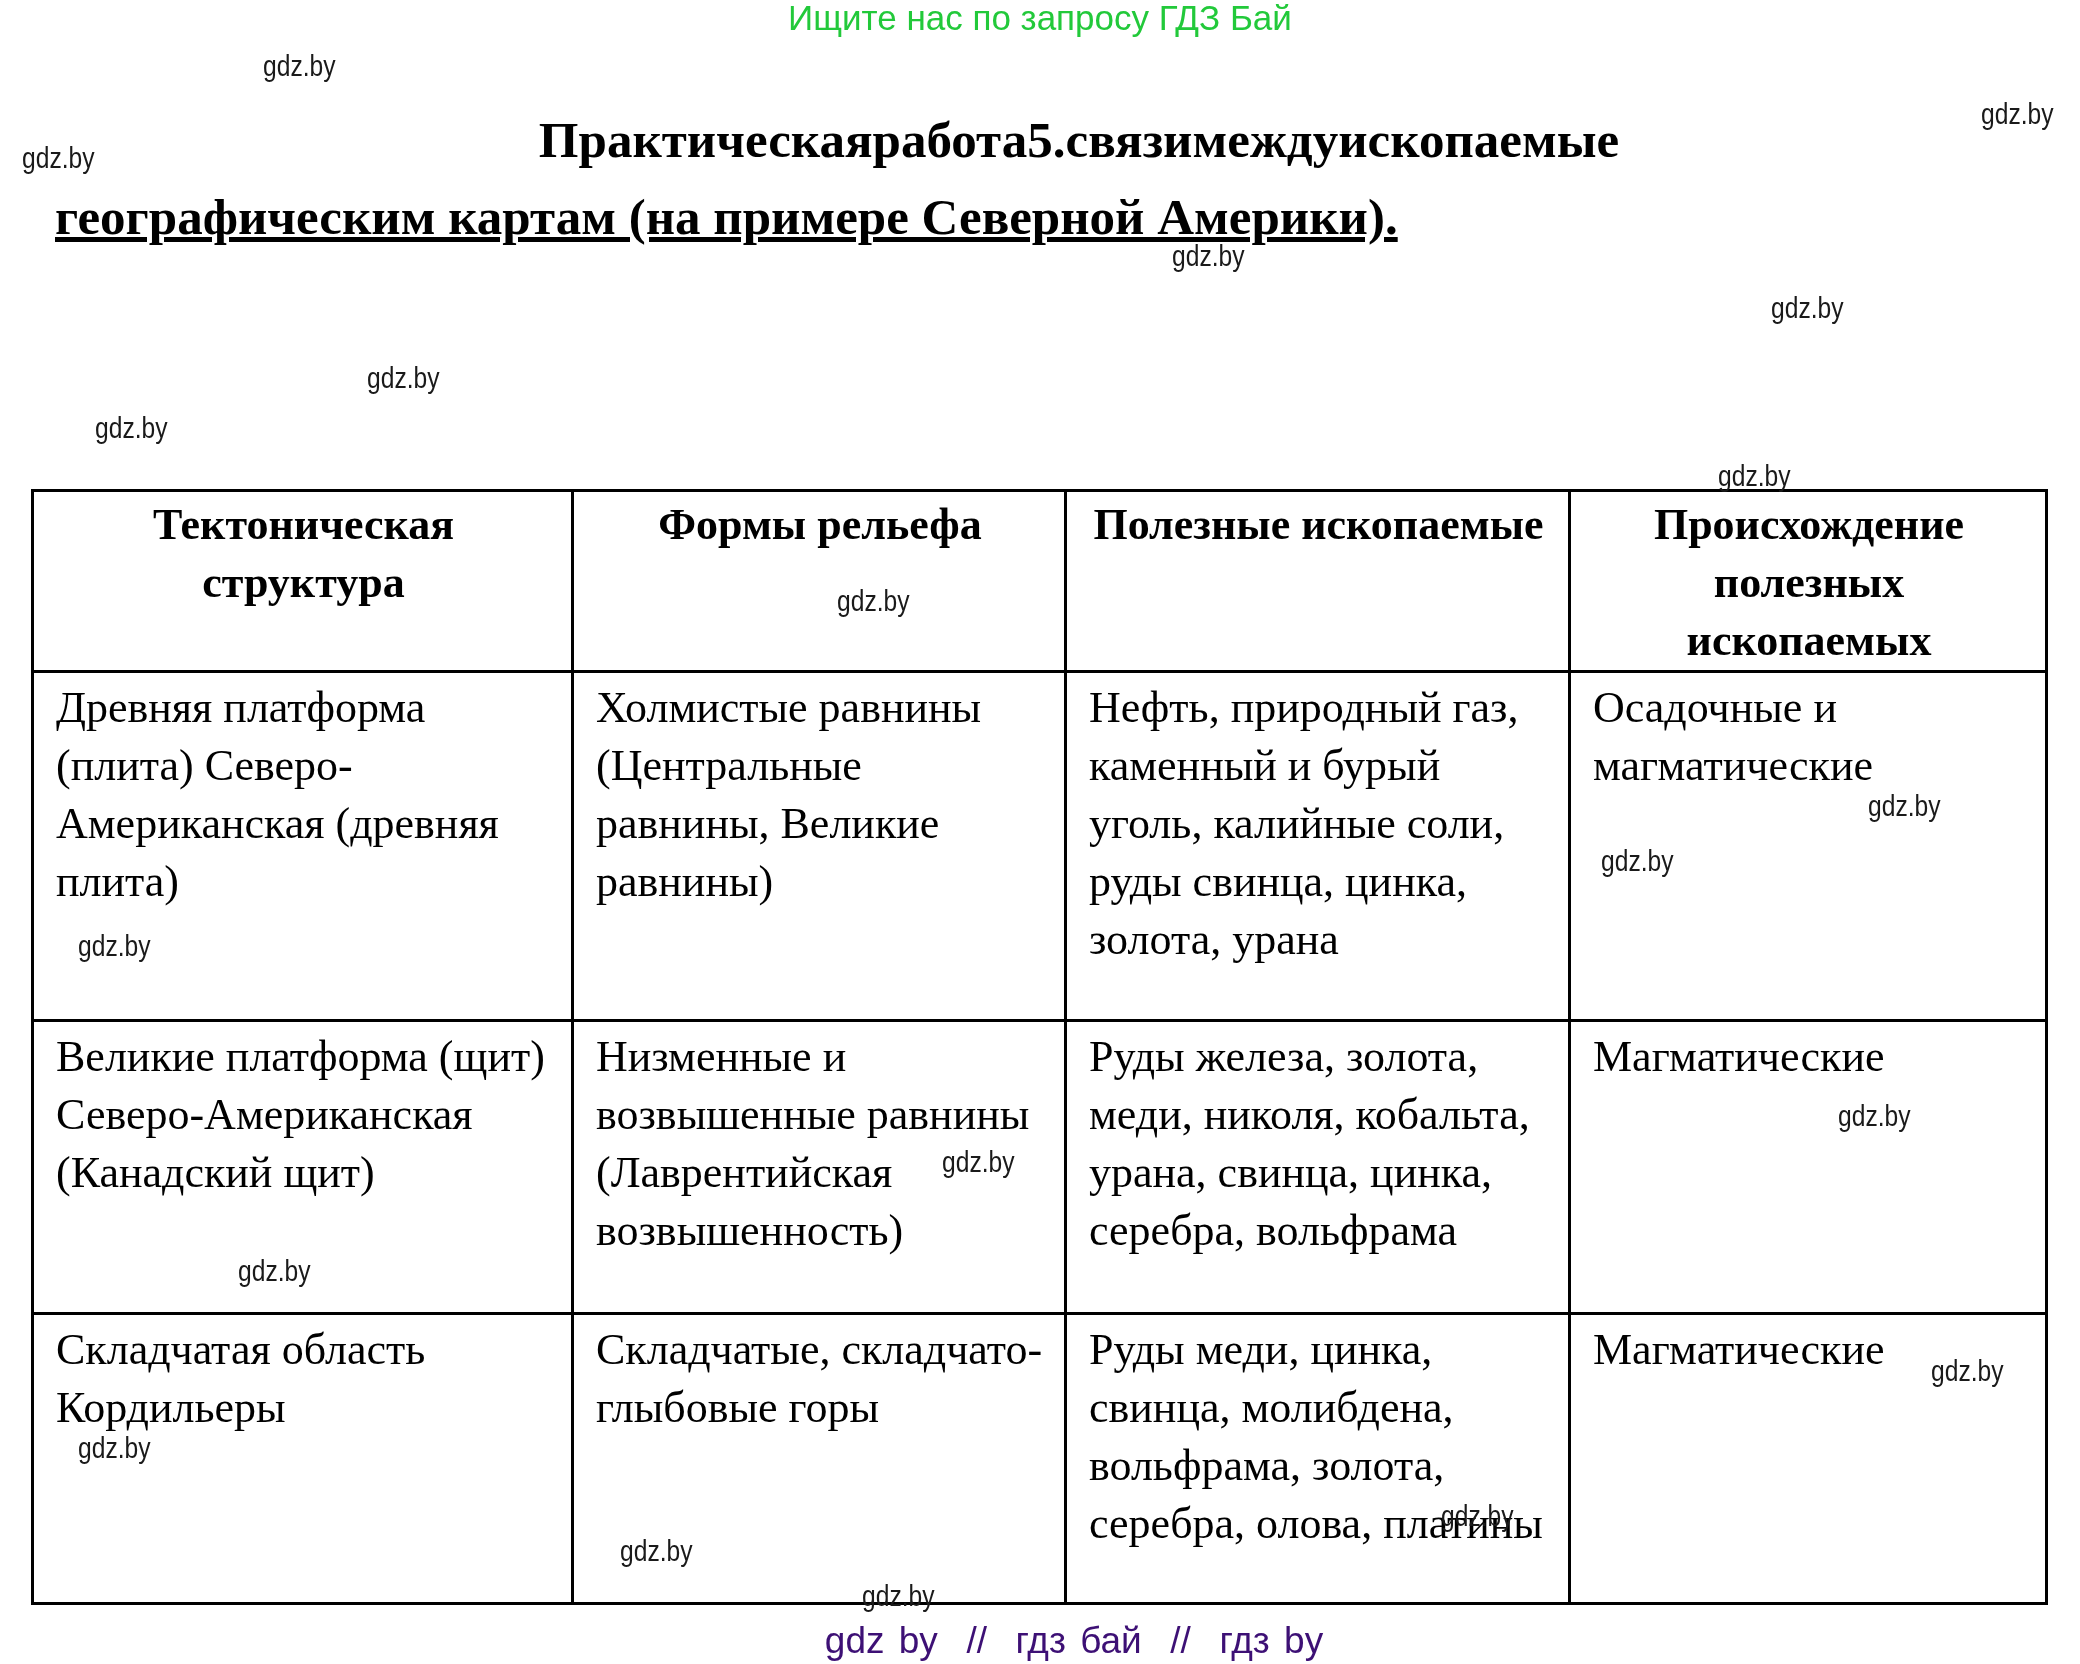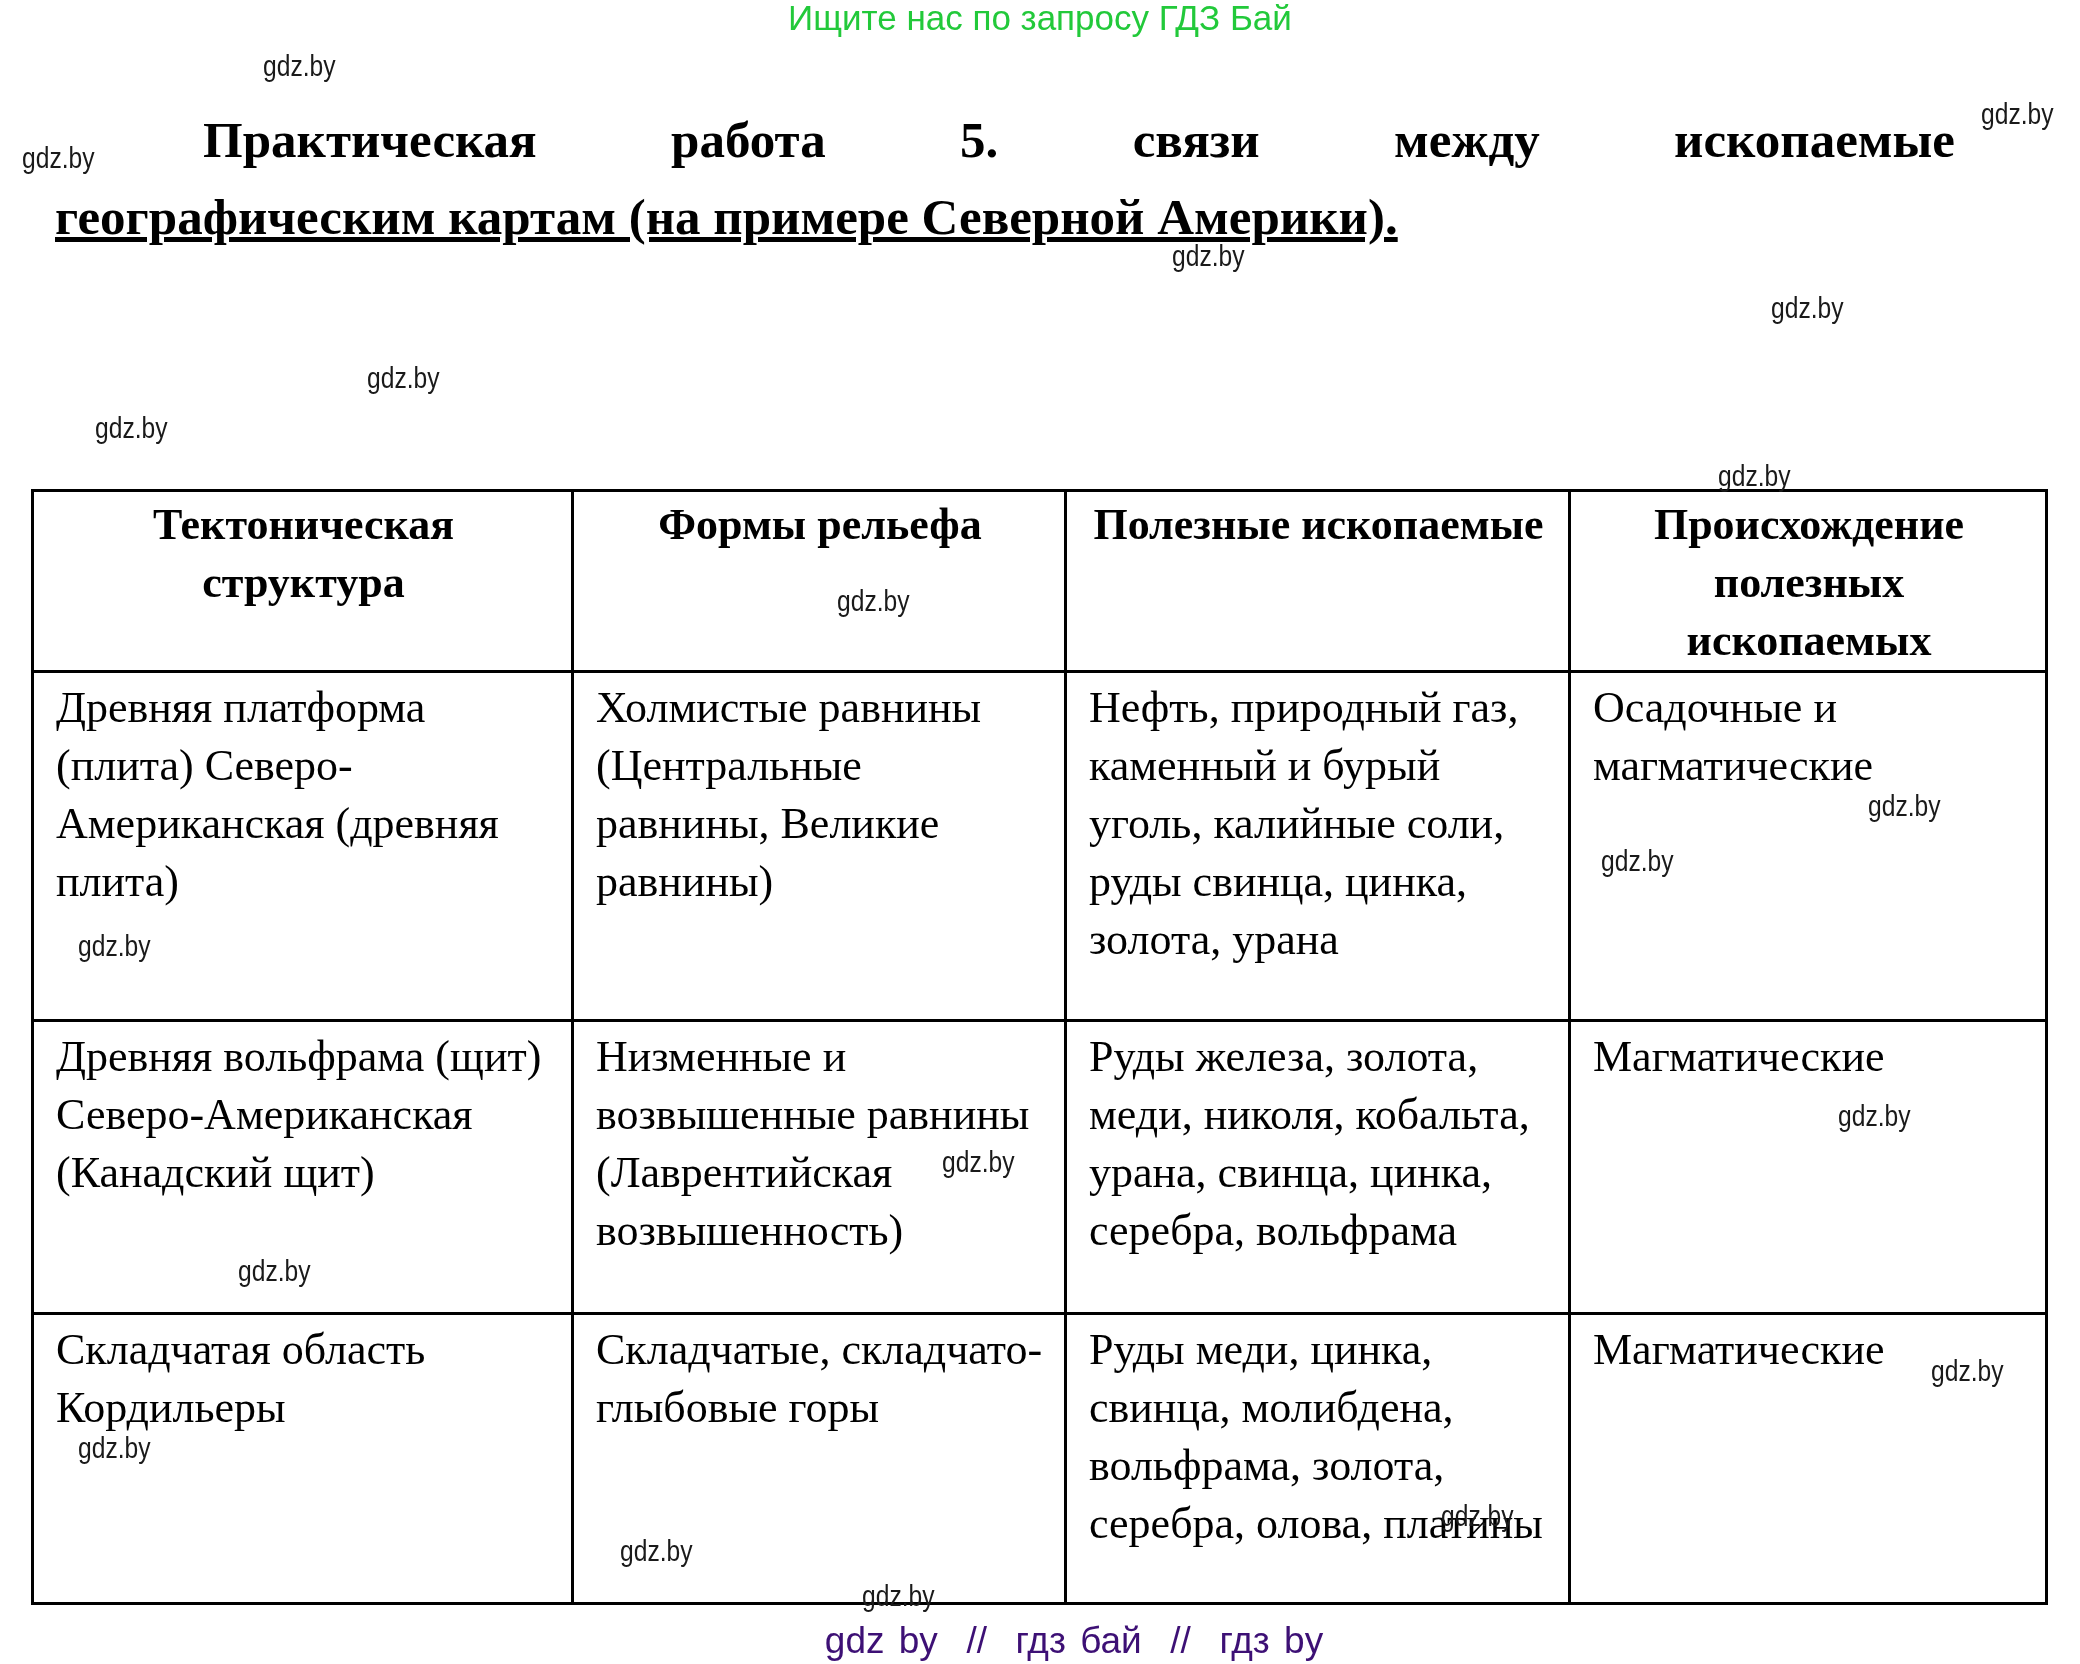--- a/index.html
+++ b/index.html
@@ -4,21 +4,21 @@
 <style>
   html, body { margin:0; padding:0; background:#ffffff; }
   body { width:2080px; height:1664px; position:relative; overflow:hidden;
          font-family:"Liberation Serif", serif; color:#000; }
   .banner { position:absolute; left:0; width:2080px; text-align:center;
             font-family:"Liberation Sans", sans-serif; }
   .banner-top { top:-2px; font-size:35px; color:#22c93a; }
   .banner-bottom { top:1620px; font-size:37px; color:#3d1075; word-spacing:4px;padding-left:34px; }
   .title { position:absolute; left:55px; top:102px; width:1900px;
            font-weight:bold; font-size:51px; line-height:77px; }
-  .title .line { display:flex; justify-content:space-between; white-space:nowrap; }
+  .title .line { display:flex; justify-content:center; white-space:nowrap; }
   .title .line.first { padding-left:148px; }
   .title .line.last { justify-content:flex-start;text-decoration:underline; }
   .wm { position:absolute; font-family:"Liberation Sans", sans-serif;
         font-size:29px; color:#1a1a1a; transform:scaleX(0.85); transform-origin:left top; }
   table.main { position:absolute; left:31px; top:489px; width:2014px;
                border-collapse:collapse; table-layout:fixed; }
   table.main td, table.main th { border:3px solid #000; vertical-align:top;
                padding:6px 20px 0 22px; font-size:44px; line-height:58px; }
   table.main th { font-weight:bold; text-align:center; font-size:44px; padding-top:4px; }
   col.c1 { width:540px; } col.c2 { width:493px; } col.c3 { width:504px; } col.c4 { width:477px; }
@@ -57,21 +57,21 @@
     <th>Полезные ископаемые</th>
     <th>Происхождение полезных ископаемых</th>
   </tr>
   <tr class="r1">
     <td>Древняя платформа (плита) Северо-Американская (древняя плита)</td>
     <td>Холмистые равнины (Центральные равнины, Великие равнины)</td>
     <td>Нефть, природный газ, каменный и бурый уголь, калийные соли, руды свинца, цинка, золота, урана</td>
     <td>Осадочные и магматические</td>
   </tr>
   <tr class="r2">
-    <td>Древняя вольфрама (щит) Северо-Американская (Канадский щит)</td>
+    <td>Великие платформа (щит) Северо-Американская (Канадский щит)</td>
     <td>Низменные и возвышенные равнины (Лаврентийская возвышенность)</td>
     <td>Руды железа, золота, меди, николя, кобальта, урана, свинца, цинка, серебра, вольфрама</td>
     <td>Магматические</td>
   </tr>
   <tr class="r3">
     <td>Складчатая область Кордильеры</td>
     <td>Складчатые, складчато-глыбовые горы</td>
     <td>Руды меди, цинка, свинца, молибдена, вольфрама, золота, серебра, олова, платины</td>
     <td>Магматические</td>
   </tr>

